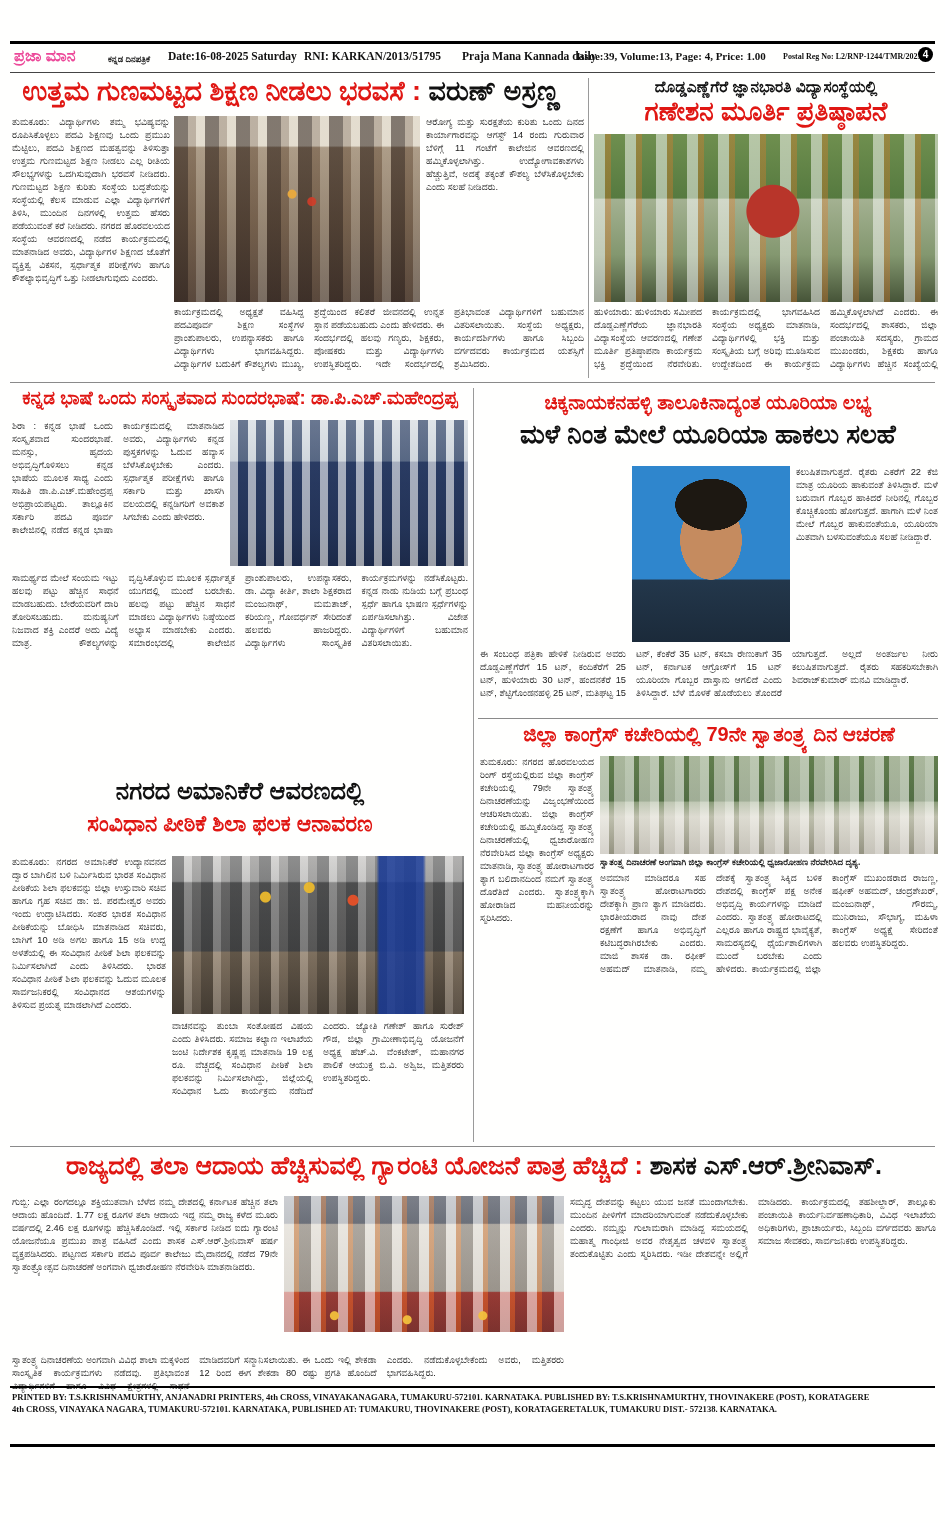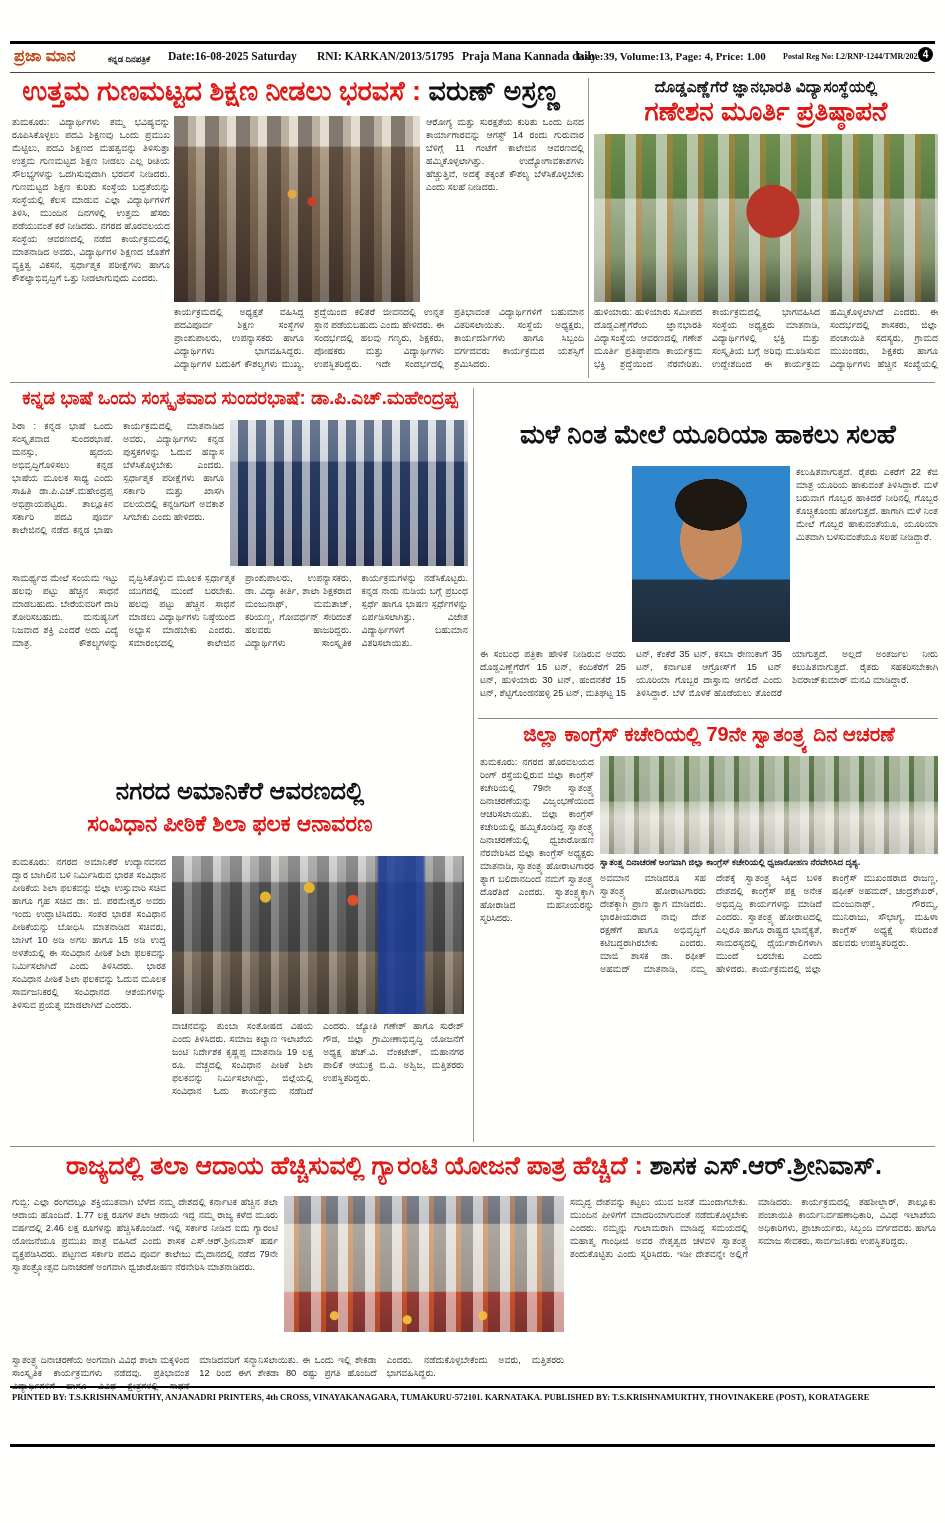--- a/index.html
+++ b/index.html
@@ -57,24 +57,24 @@
     linear-gradient(180deg,#8e939b 0%,#787e87 20%,#cfc8ba 21%,#b6ae9f 70%,#b2372b 71%,#8e2b22 100%);}
   .badge{width:15px;height:15px;border-radius:50%;background:#000;color:#fff;font-size:10px;
          font-weight:bold;text-align:center;line-height:15px;font-family:"Liberation Sans",sans-serif;}
 </style>
 </head>
 <body>
 
 <div class="page">
 
   <div class="abs rule" style="left:10px;top:41px;width:925px;height:2.5px;"></div>
-  <div class="abs kn mh" style="left:14px;top:47px;font-size:16px;color:#c2410c;">ಪ್ರಜಾ ಮಾನ</div>
+  <div class="abs kn mh" style="left:14px;top:47px;font-size:16px;color:#ec4899;">ಪ್ರಜಾ ಮಾನ</div>
   <div class="abs kn" style="left:108px;top:54px;font-size:8.5px;font-weight:bold;color:#222;">ಕನ್ನಡ ದಿನಪತ್ರಿಕೆ</div>
   <div class="abs mh" style="left:168px;top:50px;font-size:11.5px;">Date:16-08-2025 Saturday</div>
-  <div class="abs mh" style="left:317px;top:50px;font-size:11.5px;">RNI: KARKAN/2013/51795</div>
+  <div class="abs mh" style="left:304px;top:50px;font-size:11.5px;">RNI: KARKAN/2013/51795</div>
   <div class="abs mh" style="left:462px;top:50px;font-size:11.5px;">Praja Mana Kannada daily</div>
   <div class="abs mh" style="left:576px;top:50px;font-size:11px;">Issue:39, Volume:13, Page: 4, Price: 1.00</div>
   <div class="abs mh" style="left:783px;top:52px;font-size:8px;">Postal Reg No: L2/RNP-1244/TMR/2023-25</div>
   <div class="abs badge" style="left:918px;top:47px;">4</div>
   <div class="abs rule" style="left:10px;top:72px;width:925px;height:1px;background:#444;"></div>
 
   <div class="abs kn hl" style="left:6px;top:77px;width:570px;font-size:27px;">
     <span class="red">ಉತ್ತಮ ಗುಣಮಟ್ಟದ ಶಿಕ್ಷಣ ನೀಡಲು ಭರವಸೆ : </span><span>ವರುಣ್ ಅಸ್ರಣ್ಣ</span>
   </div>
   <div class="abs bt" style="left:12px;top:116px;width:158px;height:262px;">ತುಮಕೂರು: ವಿದ್ಯಾರ್ಥಿಗಳು ತಮ್ಮ ಭವಿಷ್ಯವನ್ನು ರೂಪಿಸಿಕೊಳ್ಳಲು ಪದವಿ ಶಿಕ್ಷಣವು ಒಂದು ಪ್ರಮುಖ ಮೆಟ್ಟಿಲು, ಪದವಿ ಶಿಕ್ಷಣದ ಮಹತ್ವವನ್ನು ತಿಳಿಸುತ್ತಾ ಉತ್ತಮ ಗುಣಮಟ್ಟದ ಶಿಕ್ಷಣ ನೀಡಲು ಎಲ್ಲ ರೀತಿಯ ಸೌಲಭ್ಯಗಳನ್ನು ಒದಗಿಸುವುದಾಗಿ ಭರವಸೆ ನೀಡಿದರು. ಗುಣಮಟ್ಟದ ಶಿಕ್ಷಣ ಕುರಿತು ಸಂಸ್ಥೆಯ ಬದ್ಧತೆಯನ್ನು ಸಂಸ್ಥೆಯಲ್ಲಿ ಕೆಲಸ ಮಾಡುವ ಎಲ್ಲಾ ವಿದ್ಯಾರ್ಥಿಗಳಿಗೆ ತಿಳಿಸಿ, ಮುಂದಿನ ದಿನಗಳಲ್ಲಿ ಉತ್ತಮ ಹೆಸರು ಪಡೆಯುವಂತೆ ಕರೆ ನೀಡಿದರು. ನಗರದ ಹೊರವಲಯದ ಸಂಸ್ಥೆಯ ಆವರಣದಲ್ಲಿ ನಡೆದ ಕಾರ್ಯಕ್ರಮದಲ್ಲಿ ಮಾತನಾಡಿದ ಅವರು, ವಿದ್ಯಾರ್ಥಿಗಳ ಶಿಕ್ಷಣದ ಜೊತೆಗೆ ವ್ಯಕ್ತಿತ್ವ ವಿಕಸನ, ಸ್ಪರ್ಧಾತ್ಮಕ ಪರೀಕ್ಷೆಗಳು ಹಾಗೂ ಕೌಶಲ್ಯಾಭಿವೃದ್ಧಿಗೆ ಒತ್ತು ನೀಡಲಾಗುವುದು ಎಂದರು.</div>
@@ -91,20 +91,21 @@
 
   <div class="hline" style="left:10px;top:382px;width:925px;"></div>
 
   <div class="abs kn hl red" style="left:14px;top:388px;width:452px;font-size:18.5px;">ಕನ್ನಡ ಭಾಷೆ ಒಂದು ಸಂಸ್ಕೃತವಾದ ಸುಂದರಭಾಷೆ: ಡಾ.ಪಿ.ಎಚ್.ಮಹೇಂದ್ರಪ್ಪ</div>
   <div class="abs bt cols2" style="left:12px;top:420px;width:212px;height:146px;">ಶಿರಾ : ಕನ್ನಡ ಭಾಷೆ ಒಂದು ಸಂಸ್ಕೃತವಾದ ಸುಂದರಭಾಷೆ. ಮನಸ್ಸು, ಹೃದಯ ಅಭಿವೃದ್ಧಿಗೊಳಿಸಲು ಕನ್ನಡ ಭಾಷೆಯ ಮೂಲಕ ಸಾಧ್ಯ ಎಂದು ಸಾಹಿತಿ ಡಾ.ಪಿ.ಎಚ್.ಮಹೇಂದ್ರಪ್ಪ ಅಭಿಪ್ರಾಯಪಟ್ಟರು. ತಾಲ್ಲೂಕಿನ ಸರ್ಕಾರಿ ಪದವಿ ಪೂರ್ವ ಕಾಲೇಜಿನಲ್ಲಿ ನಡೆದ ಕನ್ನಡ ಭಾಷಾ ಕಾರ್ಯಕ್ರಮದಲ್ಲಿ ಮಾತನಾಡಿದ ಅವರು, ವಿದ್ಯಾರ್ಥಿಗಳು ಕನ್ನಡ ಪುಸ್ತಕಗಳನ್ನು ಓದುವ ಹವ್ಯಾಸ ಬೆಳೆಸಿಕೊಳ್ಳಬೇಕು ಎಂದರು. ಸ್ಪರ್ಧಾತ್ಮಕ ಪರೀಕ್ಷೆಗಳು ಹಾಗೂ ಸರ್ಕಾರಿ ಮತ್ತು ಖಾಸಗಿ ವಲಯದಲ್ಲಿ ಕನ್ನಡಿಗರಿಗೆ ಅವಕಾಶ ಸಿಗಬೇಕು ಎಂದು ಹೇಳಿದರು.</div>
   <div class="photo photo-students" style="left:230px;top:420px;width:238px;height:146px;"></div>
   <div class="abs bt cols4" style="left:12px;top:572px;width:456px;height:198px;">ಸಾಮರ್ಥ್ಯದ ಮೇಲೆ ಸಂಯಮ ಇಟ್ಟು ಹಲವು ಪಟ್ಟು ಹೆಚ್ಚಿನ ಸಾಧನೆ ಮಾಡಬಹುದು. ಬೇರೆಯವರಿಗೆ ದಾರಿ ತೋರಿಸಬಹುದು. ಮನುಷ್ಯನಿಗೆ ನಿಜವಾದ ಶಕ್ತಿ ಎಂದರೆ ಅದು ವಿದ್ಯೆ ಮಾತ್ರ. ಕೌಶಲ್ಯಗಳನ್ನು ವೃದ್ಧಿಸಿಕೊಳ್ಳುವ ಮೂಲಕ ಸ್ಪರ್ಧಾತ್ಮಕ ಯುಗದಲ್ಲಿ ಮುಂದೆ ಬರಬೇಕು. ಹಲವು ಪಟ್ಟು ಹೆಚ್ಚಿನ ಸಾಧನೆ ಮಾಡಲು ವಿದ್ಯಾರ್ಥಿಗಳು ನಿಷ್ಠೆಯಿಂದ ಅಭ್ಯಾಸ ಮಾಡಬೇಕು ಎಂದರು. ಸಮಾರಂಭದಲ್ಲಿ ಕಾಲೇಜಿನ ಪ್ರಾಂಶುಪಾಲರು, ಉಪನ್ಯಾಸಕರು, ಡಾ. ವಿದ್ಯಾ ಕೀರ್ತಿ, ಶಾಲಾ ಶಿಕ್ಷಕರಾದ ಮಂಜುನಾಥ್, ಮಮತಾಜ್, ಕರಿಯಣ್ಣ, ಗೋವರ್ಧನ್ ಸೇರಿದಂತೆ ಹಲವರು ಹಾಜರಿದ್ದರು. ವಿದ್ಯಾರ್ಥಿಗಳು ಸಾಂಸ್ಕೃತಿಕ ಕಾರ್ಯಕ್ರಮಗಳನ್ನು ನಡೆಸಿಕೊಟ್ಟರು. ಕನ್ನಡ ನಾಡು ನುಡಿಯ ಬಗ್ಗೆ ಪ್ರಬಂಧ ಸ್ಪರ್ಧೆ ಹಾಗೂ ಭಾಷಣ ಸ್ಪರ್ಧೆಗಳನ್ನು ಏರ್ಪಡಿಸಲಾಗಿತ್ತು. ವಿಜೇತ ವಿದ್ಯಾರ್ಥಿಗಳಿಗೆ ಬಹುಮಾನ ವಿತರಿಸಲಾಯಿತು.</div>
 
   <div class="vline" style="left:473px;top:388px;height:754px;"></div>
 
+  <div class="abs kn hl red" style="left:480px;top:392px;width:456px;font-size:19.5px;">ಚಿಕ್ಕನಾಯಕನಹಳ್ಳಿ ತಾಲೂಕಿನಾದ್ಯಂತ ಯೂರಿಯಾ ಲಭ್ಯ</div>
   <div class="abs kn hl" style="left:480px;top:420px;width:456px;font-size:26px;">ಮಳೆ ನಿಂತ ಮೇಲೆ ಯೂರಿಯಾ ಹಾಕಲು ಸಲಹೆ</div>
   <div class="photo photo-portrait" style="left:632px;top:466px;width:158px;height:176px;"></div>
   <div class="abs bt" style="left:796px;top:466px;width:142px;height:176px;">ಕಲುಷಿತವಾಗುತ್ತದೆ. ರೈತರು ಎಕರೆಗೆ 22 ಕೆಜಿ ಮಾತ್ರ ಯೂರಿಯ ಹಾಕುವಂತೆ ತಿಳಿಸಿದ್ದಾರೆ. ಮಳೆ ಬರುವಾಗ ಗೊಬ್ಬರ ಹಾಕಿದರೆ ನೀರಿನಲ್ಲಿ ಗೊಬ್ಬರ ಕೊಚ್ಚಿಕೊಂಡು ಹೋಗುತ್ತದೆ. ಹಾಗಾಗಿ ಮಳೆ ನಿಂತ ಮೇಲೆ ಗೊಬ್ಬರ ಹಾಕುವಂತೆಯೂ, ಯೂರಿಯಾ ಮಿತವಾಗಿ ಬಳಸುವಂತೆಯೂ ಸಲಹೆ ನೀಡಿದ್ದಾರೆ.</div>
   <div class="abs bt cols3" style="left:480px;top:648px;width:458px;height:64px;">ಈ ಸಂಬಂಧ ಪತ್ರಿಕಾ ಹೇಳಿಕೆ ನೀಡಿರುವ ಅವರು ದೊಡ್ಡಎಣ್ಣೆಗೆರೆಗೆ 15 ಟನ್, ಕಂದಿಕೆರೆಗೆ 25 ಟನ್, ಹುಳಿಯಾರು 30 ಟನ್, ಹಂದನಕೆರೆ 15 ಟನ್, ಶೆಟ್ಟಿಗೊಂಡನಹಳ್ಳಿ 25 ಟನ್, ಮತಿಘಟ್ಟ 15 ಟನ್, ಕೆಂಕೆರೆ 35 ಟನ್, ಕಸಬಾ ರೇಣುಕಾಗೆ 35 ಟನ್, ಕರ್ನಾಟಕ ಆಗ್ರೋಸ್‌ಗೆ 15 ಟನ್ ಯೂರಿಯಾ ಗೊಬ್ಬರ ದಾಸ್ತಾನು ಆಗಲಿದೆ ಎಂದು ತಿಳಿಸಿದ್ದಾರೆ. ಬೆಳೆ ಮೊಳಕೆ ಹೊಡೆಯಲು ತೊಂದರೆ ಯಾಗುತ್ತದೆ. ಅಲ್ಲದೆ ಅಂತರ್ಜಲ ನೀರು ಕಲುಷಿತವಾಗುತ್ತದೆ. ರೈತರು ಸಹಕರಿಸಬೇಕಾಗಿ ಶಿವರಾಜ್‌ಕುಮಾರ್ ಮನವಿ ಮಾಡಿದ್ದಾರೆ.</div>
 
   <div class="hline" style="left:478px;top:718px;width:460px;"></div>
 
   <div class="abs kn hl red" style="left:480px;top:724px;width:458px;font-size:20px;">ಜಿಲ್ಲಾ ಕಾಂಗ್ರೆಸ್ ಕಚೇರಿಯಲ್ಲಿ 79ನೇ ಸ್ವಾತಂತ್ರ್ಯ ದಿನ ಆಚರಣೆ</div>
   <div class="abs bt" style="left:480px;top:756px;width:114px;height:372px;">ತುಮಕೂರು: ನಗರದ ಹೊರವಲಯದ ರಿಂಗ್ ರಸ್ತೆಯಲ್ಲಿರುವ ಜಿಲ್ಲಾ ಕಾಂಗ್ರೆಸ್ ಕಚೇರಿಯಲ್ಲಿ 79ನೇ ಸ್ವಾತಂತ್ರ್ಯ ದಿನಾಚರಣೆಯನ್ನು ವಿಜೃಂಭಣೆಯಿಂದ ಆಚರಿಸಲಾಯಿತು. ಜಿಲ್ಲಾ ಕಾಂಗ್ರೆಸ್ ಕಚೇರಿಯಲ್ಲಿ ಹಮ್ಮಿಕೊಂಡಿದ್ದ ಸ್ವಾತಂತ್ರ್ಯ ದಿನಾಚರಣೆಯಲ್ಲಿ ಧ್ವಜಾರೋಹಣ ನೆರವೇರಿಸಿದ ಜಿಲ್ಲಾ ಕಾಂಗ್ರೆಸ್ ಅಧ್ಯಕ್ಷರು ಮಾತನಾಡಿ, ಸ್ವಾತಂತ್ರ್ಯ ಹೋರಾಟಗಾರರ ತ್ಯಾಗ ಬಲಿದಾನದಿಂದ ನಮಗೆ ಸ್ವಾತಂತ್ರ್ಯ ದೊರೆತಿದೆ ಎಂದರು. ಸ್ವಾತಂತ್ರ್ಯಕ್ಕಾಗಿ ಹೋರಾಡಿದ ಮಹನೀಯರನ್ನು ಸ್ಮರಿಸಿದರು.</div>
   <div class="photo photo-congress" style="left:600px;top:756px;width:338px;height:98px;"></div>
@@ -123,16 +124,17 @@
     <span class="red">ರಾಜ್ಯದಲ್ಲಿ ತಲಾ ಆದಾಯ ಹೆಚ್ಚಿಸುವಲ್ಲಿ ಗ್ಯಾರಂಟಿ ಯೋಜನೆ ಪಾತ್ರ ಹೆಚ್ಚಿದೆ : </span><span>ಶಾಸಕ ಎಸ್.ಆರ್.ಶ್ರೀನಿವಾಸ್.</span>
   </div>
   <div class="abs bt" style="left:12px;top:1196px;width:266px;height:136px;">ಗುಬ್ಬಿ: ಎಲ್ಲಾ ರಂಗದಲ್ಲೂ ಶಕ್ತಿಯುತವಾಗಿ ಬೆಳೆದ ನಮ್ಮ ದೇಶದಲ್ಲಿ ಕರ್ನಾಟಕ ಹೆಚ್ಚಿನ ತಲಾ ಆದಾಯ ಹೊಂದಿದೆ. 1.77 ಲಕ್ಷ ರೂಗಳ ತಲಾ ಆದಾಯ ಇದ್ದ ನಮ್ಮ ರಾಜ್ಯ ಕಳೆದ ಮೂರು ವರ್ಷದಲ್ಲಿ 2.46 ಲಕ್ಷ ರೂಗಳನ್ನು ಹೆಚ್ಚಿಸಿಕೊಂಡಿದೆ. ಇಲ್ಲಿ ಸರ್ಕಾರ ನೀಡಿದ ಐದು ಗ್ಯಾರಂಟಿ ಯೋಜನೆಯೂ ಪ್ರಮುಖ ಪಾತ್ರ ವಹಿಸಿದೆ ಎಂದು ಶಾಸಕ ಎಸ್.ಆರ್.ಶ್ರೀನಿವಾಸ್ ಹರ್ಷ ವ್ಯಕ್ತಪಡಿಸಿದರು. ಪಟ್ಟಣದ ಸರ್ಕಾರಿ ಪದವಿ ಪೂರ್ವ ಕಾಲೇಜು ಮೈದಾನದಲ್ಲಿ ನಡೆದ 79ನೇ ಸ್ವಾತಂತ್ರ್ಯೋತ್ಸವ ದಿನಾಚರಣೆ ಅಂಗವಾಗಿ ಧ್ವಜಾರೋಹಣ ನೆರವೇರಿಸಿ ಮಾತನಾಡಿದರು.</div>
   <div class="photo photo-stage" style="left:284px;top:1196px;width:280px;height:136px;"></div>
   <div class="abs bt cols2" style="left:570px;top:1196px;width:366px;height:186px;">ಸಮೃದ್ಧ ದೇಶವನ್ನು ಕಟ್ಟಲು ಯುವ ಜನತೆ ಮುಂದಾಗಬೇಕು. ಮುಂದಿನ ಪೀಳಿಗೆಗೆ ಮಾದರಿಯಾಗುವಂತೆ ನಡೆದುಕೊಳ್ಳಬೇಕು ಎಂದರು. ನಮ್ಮನ್ನು ಗುಲಾಮರಾಗಿ ಮಾಡಿದ್ದ ಸಮಯದಲ್ಲಿ ಮಹಾತ್ಮ ಗಾಂಧೀಜಿ ಅವರ ನೇತೃತ್ವದ ಚಳವಳಿ ಸ್ವಾತಂತ್ರ್ಯ ತಂದುಕೊಟ್ಟಿತು ಎಂದು ಸ್ಮರಿಸಿದರು. ಇಡೀ ದೇಶವನ್ನೇ ಅಲ್ಲಿಗೆ ಮಾಡಿದರು. ಕಾರ್ಯಕ್ರಮದಲ್ಲಿ ತಹಶೀಲ್ದಾರ್, ತಾಲ್ಲೂಕು ಪಂಚಾಯಿತಿ ಕಾರ್ಯನಿರ್ವಹಣಾಧಿಕಾರಿ, ವಿವಿಧ ಇಲಾಖೆಯ ಅಧಿಕಾರಿಗಳು, ಪ್ರಾಚಾರ್ಯರು, ಸಿಬ್ಬಂದಿ ವರ್ಗದವರು ಹಾಗೂ ಸಮಾಜ ಸೇವಕರು, ಸಾರ್ವಜನಿಕರು ಉಪಸ್ಥಿತರಿದ್ದರು.</div>
   <div class="abs bt cols3" style="left:12px;top:1354px;width:552px;height:44px;">ಸ್ವಾತಂತ್ರ್ಯ ದಿನಾಚರಣೆಯ ಅಂಗವಾಗಿ ವಿವಿಧ ಶಾಲಾ ಮಕ್ಕಳಿಂದ ಸಾಂಸ್ಕೃತಿಕ ಕಾರ್ಯಕ್ರಮಗಳು ನಡೆದವು. ಪ್ರತಿಭಾವಂತ ವಿದ್ಯಾರ್ಥಿಗಳಿಗೆ ಹಾಗೂ ವಿವಿಧ ಕ್ಷೇತ್ರಗಳಲ್ಲಿ ಸಾಧನೆ ಮಾಡಿದವರಿಗೆ ಸನ್ಮಾನಿಸಲಾಯಿತು. ಈ ಒಂದು ಇಲ್ಲಿ ಶೇಕಡಾ 12 ರಿಂದ ಈಗ ಶೇಕಡಾ 80 ರಷ್ಟು ಪ್ರಗತಿ ಹೊಂದಿದೆ ಎಂದರು. ನಡೆದುಕೊಳ್ಳಬೇಕೆಂದು ಅವರು, ಮತ್ತಿತರರು ಭಾಗವಹಿಸಿದ್ದರು.</div>
 
   <div class="abs rule" style="left:10px;top:1386px;width:925px;height:1.5px;"></div>
   <div class="abs" style="left:12px;top:1391px;width:921px;font-size:8.6px;font-weight:bold;line-height:1.45;color:#111;">
     <div>PRINTED BY: T.S.KRISHNAMURTHY, ANJANADRI PRINTERS, 4th CROSS, VINAYAKANAGARA, TUMAKURU-572101. KARNATAKA. PUBLISHED BY: T.S.KRISHNAMURTHY, THOVINAKERE (POST), KORATAGERE</div>
+    <div>4th CROSS, VINAYAKA NAGARA, TUMAKURU-572101. KARNATAKA, PUBLISHED AT: TUMAKURU, THOVINAKERE (POST), KORATAGERETALUK, TUMAKURU DIST.- 572138. KARNATAKA.</div>
   </div>
   <div class="abs rule" style="left:10px;top:1444px;width:925px;height:2.5px;"></div>
 
 </div>
 
 </body></html>

